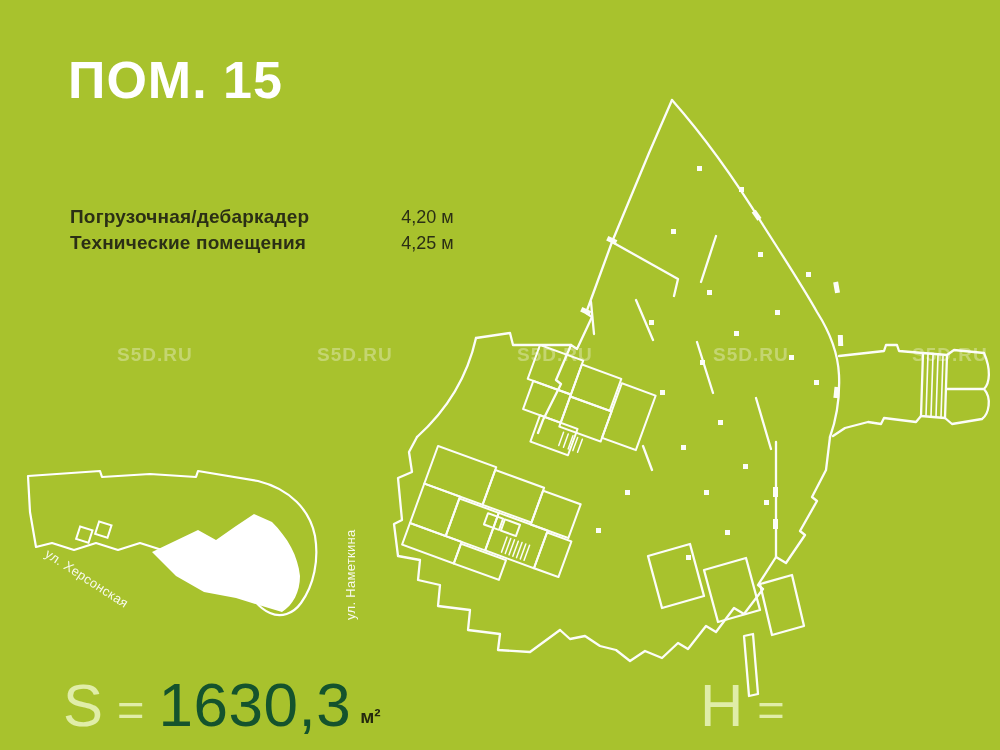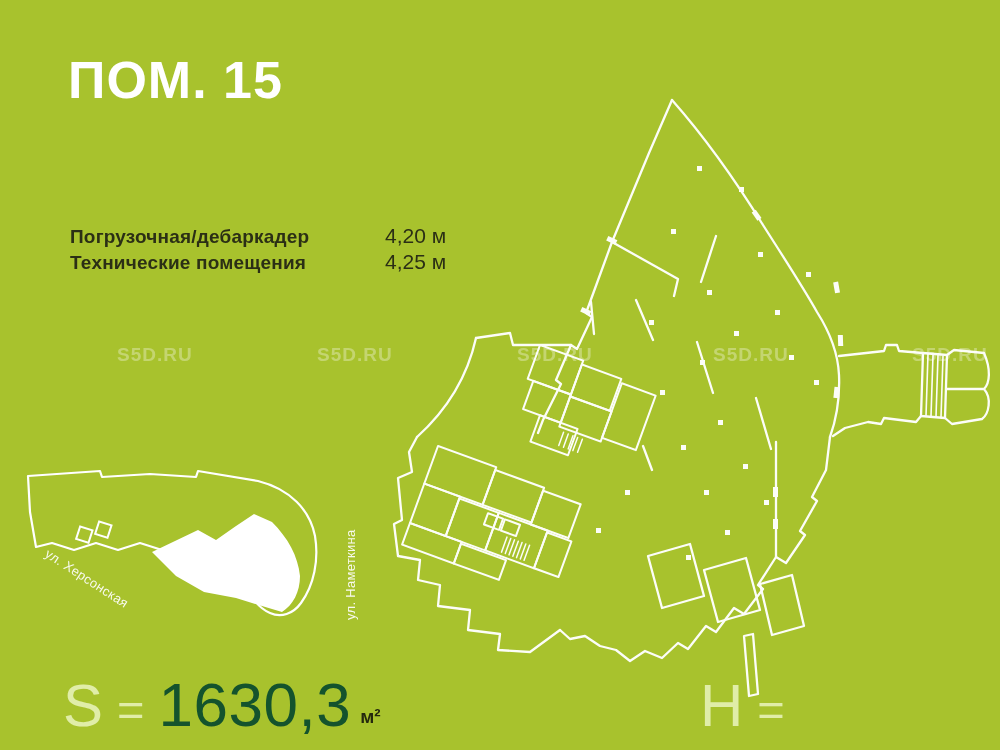--- a/index.html
+++ b/index.html
@@ -4,24 +4,24 @@
 <style>
   html,body{margin:0;padding:0;}
   body{width:1000px;height:750px;overflow:hidden;font-family:"Liberation Sans",sans-serif;}
   .canvas{position:relative;width:1000px;height:750px;background:#a8c22d;overflow:hidden;}
 
   
   .title{position:absolute;left:68px;top:54px;font-size:52px;font-weight:800;
          color:#ffffff;letter-spacing:1px;line-height:1;}
 
   
-  .specs{position:absolute;left:70px;top:204px;width:400px;margin-top:19px;}
+  .specs{position:absolute;left:70px;top:204px;width:400px;}
   .spec-row{display:grid;grid-template-columns:315px 1fr;align-items:baseline;line-height:25px;}
   .spec-label{font-size:19px;font-weight:700;color:#2b2f15;letter-spacing:.2px;}
-  .spec-value{font-size:21px;font-weight:500;color:#2b2f15;}
+  .spec-value{font-size:18px;font-weight:500;color:#2b2f15;text-align:center;}
 
   
   .wm{position:absolute;top:344px;font-size:19px;font-weight:700;letter-spacing:1px;
       color:rgba(255,255,255,.32);}
   .wm1{left:117px}.wm2{left:317px}.wm3{left:517px}.wm4{left:713px}.wm5{left:912px}
 
   
   .plan-svg{position:absolute;left:0;top:0;width:1000px;height:750px;}
 
   

